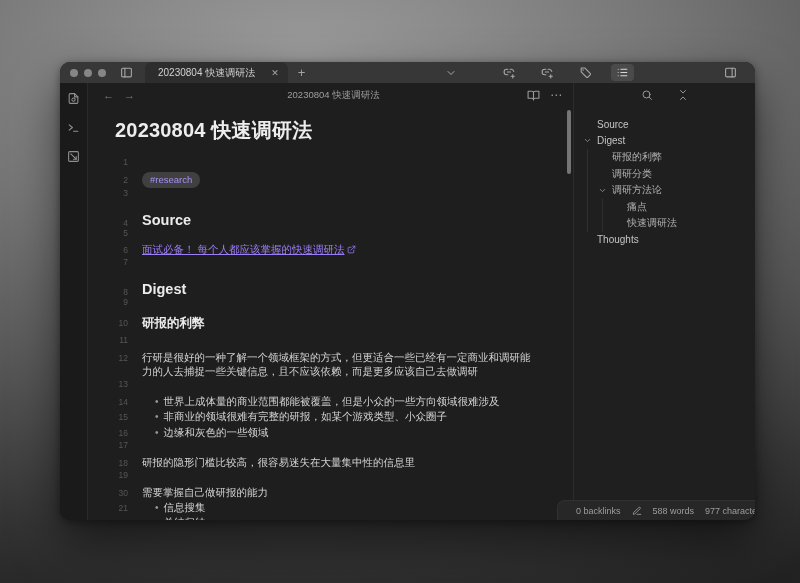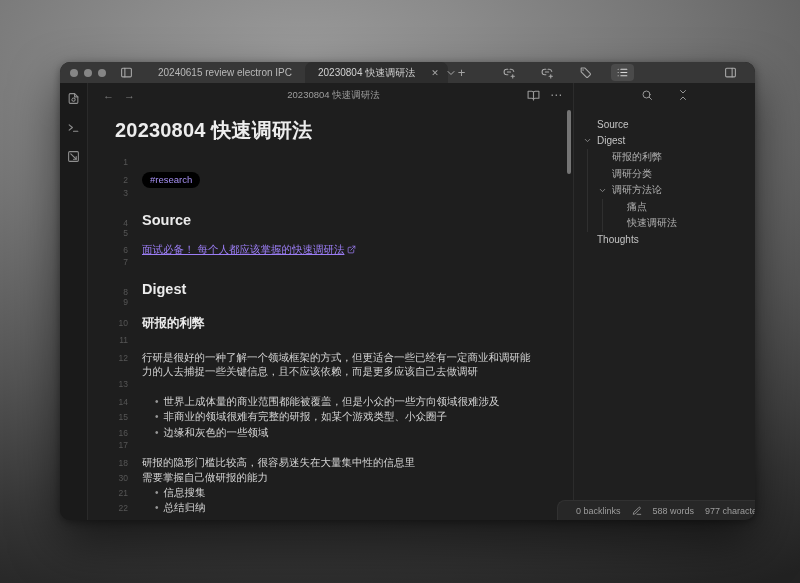--- a/index.html
+++ b/index.html
@@ -44,21 +44,21 @@
   .note-title{font-size:20px;font-weight:bold;color:#ededed;margin:4px 0 13px 27px;letter-spacing:.2px}
   .line{display:flex;align-items:baseline;min-height:14.8px}
   .gutter{flex:0 0 54px;box-sizing:border-box;text-align:right;padding-right:14px;font-size:8.5px;color:#565656}
   .l-content{flex:1;padding-right:38px;font-size:10.5px;color:#d3d3d3;line-height:14.6px}
   .l-blank{height:14.8px}
   .l-h2{height:25px;align-items:flex-end}
   .l-h2 .l-content{font-size:14.5px;font-weight:bold;color:#ebebeb}
   .l-h3{height:23px;align-items:center}
   .l-h3 .l-content{font-size:12.5px;font-weight:bold;color:#ebebeb}
   .l-tag{height:16px}
-  .tag-pill{display:inline-block;background:#000000;color:#a690f2;border-radius:9px;padding:1px 8px;font-size:9.5px}
+  .tag-pill{display:inline-block;background:#404040;color:#a690f2;border-radius:9px;padding:1px 8px;font-size:9.5px}
   .note-link{color:#9c7ef6;text-decoration:underline;cursor:pointer}
   .ext{display:inline-block;margin-left:3px;color:#9c7ef6;vertical-align:-1px}
   .bullet-dot{color:#979797;margin:0 5px 0 13px;font-size:10px}
   .scrollbar{position:absolute;right:2px;top:27px;width:4px;height:64px;border-radius:2px;background:#858585;opacity:.85}
   
   .right{flex:0 0 181px;border-left:1px solid #2c2c2c;background:#1f1f1f;display:flex;flex-direction:column;position:relative}
   .right-header{flex:0 0 24px;display:flex;align-items:center;justify-content:center;gap:24px;color:#989898}
   .outline{padding:9px 4px 0 9px;font-size:10px;color:#c4c4c4;flex:1;overflow:hidden}
   .o-item{display:flex;align-items:center;height:16.5px;position:relative;padding-left:14px;white-space:nowrap}
   .o-chevron{position:absolute;left:0;top:3.5px;color:#8a8a8a}
@@ -84,23 +84,20 @@
       <span class="dot"></span>
       <span class="dot"></span>
     </div>
     <span class="tb-btn">
       <svg width="13" height="13" viewBox="0 0 24 24" fill="none" stroke="currentColor" stroke-width="2" stroke-linecap="round" stroke-linejoin="round">
           <rect x="3" y="4" width="18" height="16" rx="2"></rect>
           <line x1="9" y1="4" x2="9" y2="20"></line>
         </svg>
     </span>
     <div class="tabs">
-      <div class="tab">
-        <span>20240615 review electron IPC</span>
-      </div>
       <div class="tab active">
         <span>20230804 快速调研法</span>
         <span class="close">✕</span>
       </div>
       <div class="newtab">+</div>
     </div>
     <div class="tb-right">
       <span class="tb-btn">
         <svg width="12" height="12" viewBox="0 0 24 24" fill="none" stroke="currentColor" stroke-width="2" stroke-linecap="round" stroke-linejoin="round">
             <path d="M6 9l6 6 6-6"></path>
@@ -263,20 +260,24 @@
               <div class="l-content"><span class="bullet-dot">•</span><span>边缘和灰色的一些领域</span></div>
             </div>
             <div class="line l-blank">
               <span class="gutter">17</span>
               <div class="l-content"></div>
             </div>
             <div class="line l-p">
               <span class="gutter">18</span>
               <div class="l-content">研报的隐形门槛比较高，很容易迷失在大量集中性的信息里</div>
             </div>
+            <div class="line l-blank">
+              <span class="gutter">19</span>
+              <div class="l-content"></div>
+            </div>
             <div class="line l-p">
               <span class="gutter">30</span>
               <div class="l-content">需要掌握自己做研报的能力</div>
             </div>
             <div class="line l-bullet">
               <span class="gutter">21</span>
               <div class="l-content"><span class="bullet-dot">•</span><span>信息搜集</span></div>
             </div>
             <div class="line l-bullet">
               <span class="gutter">22</span>

